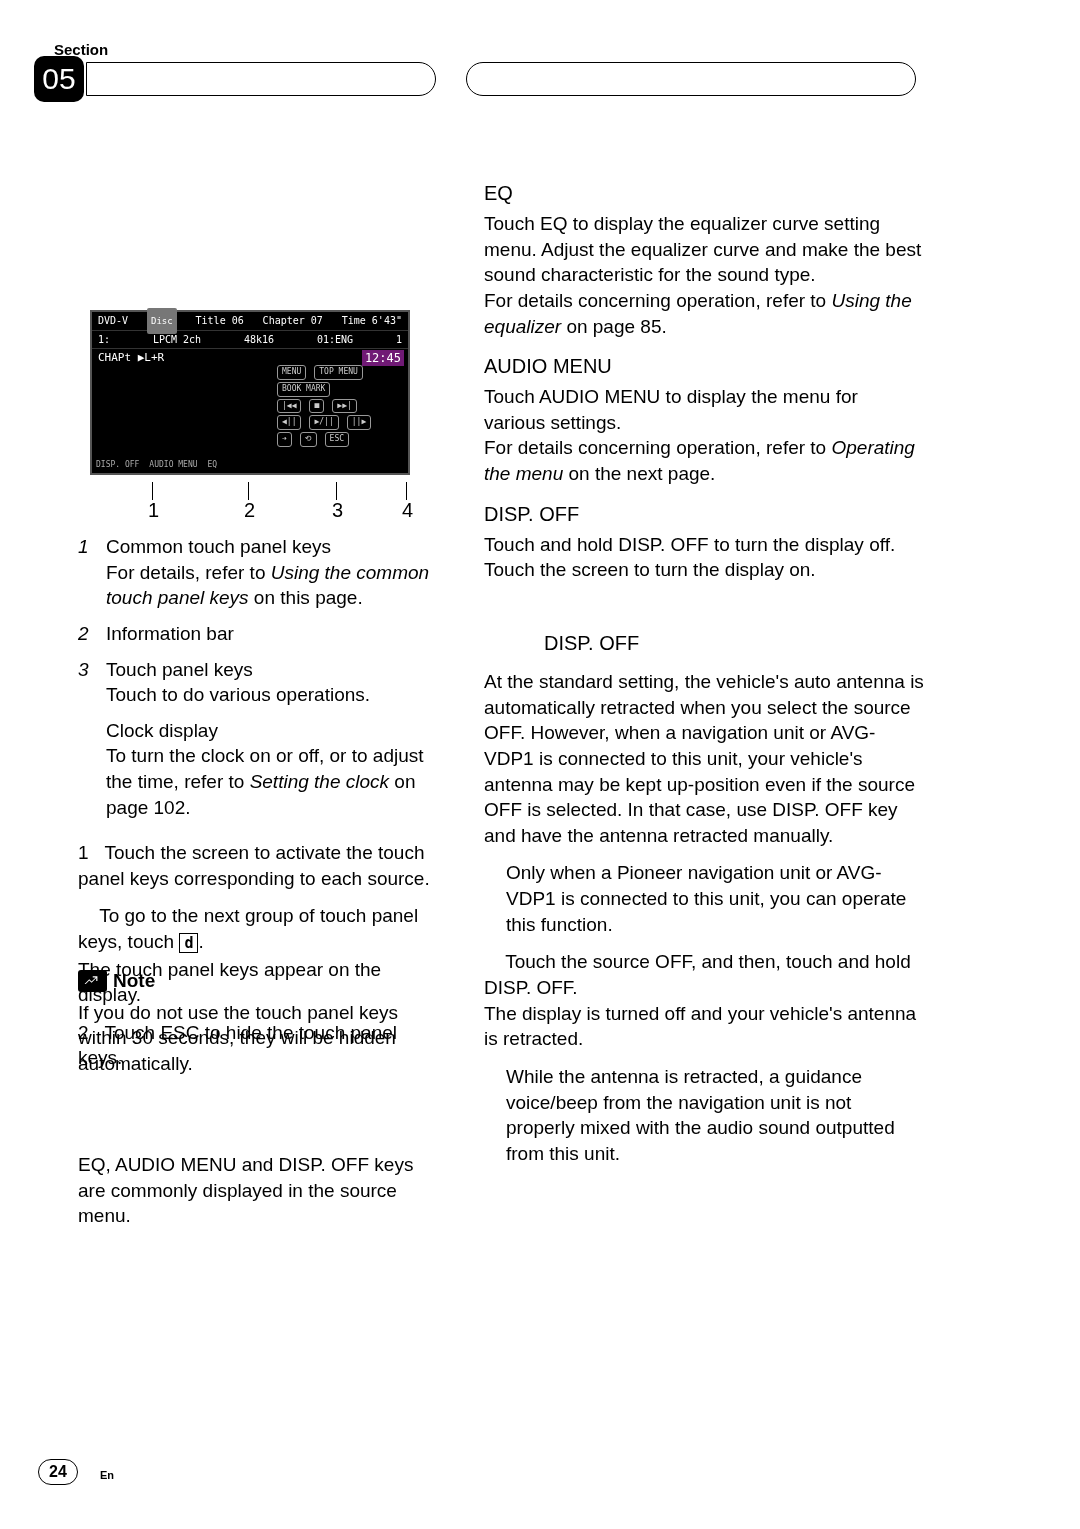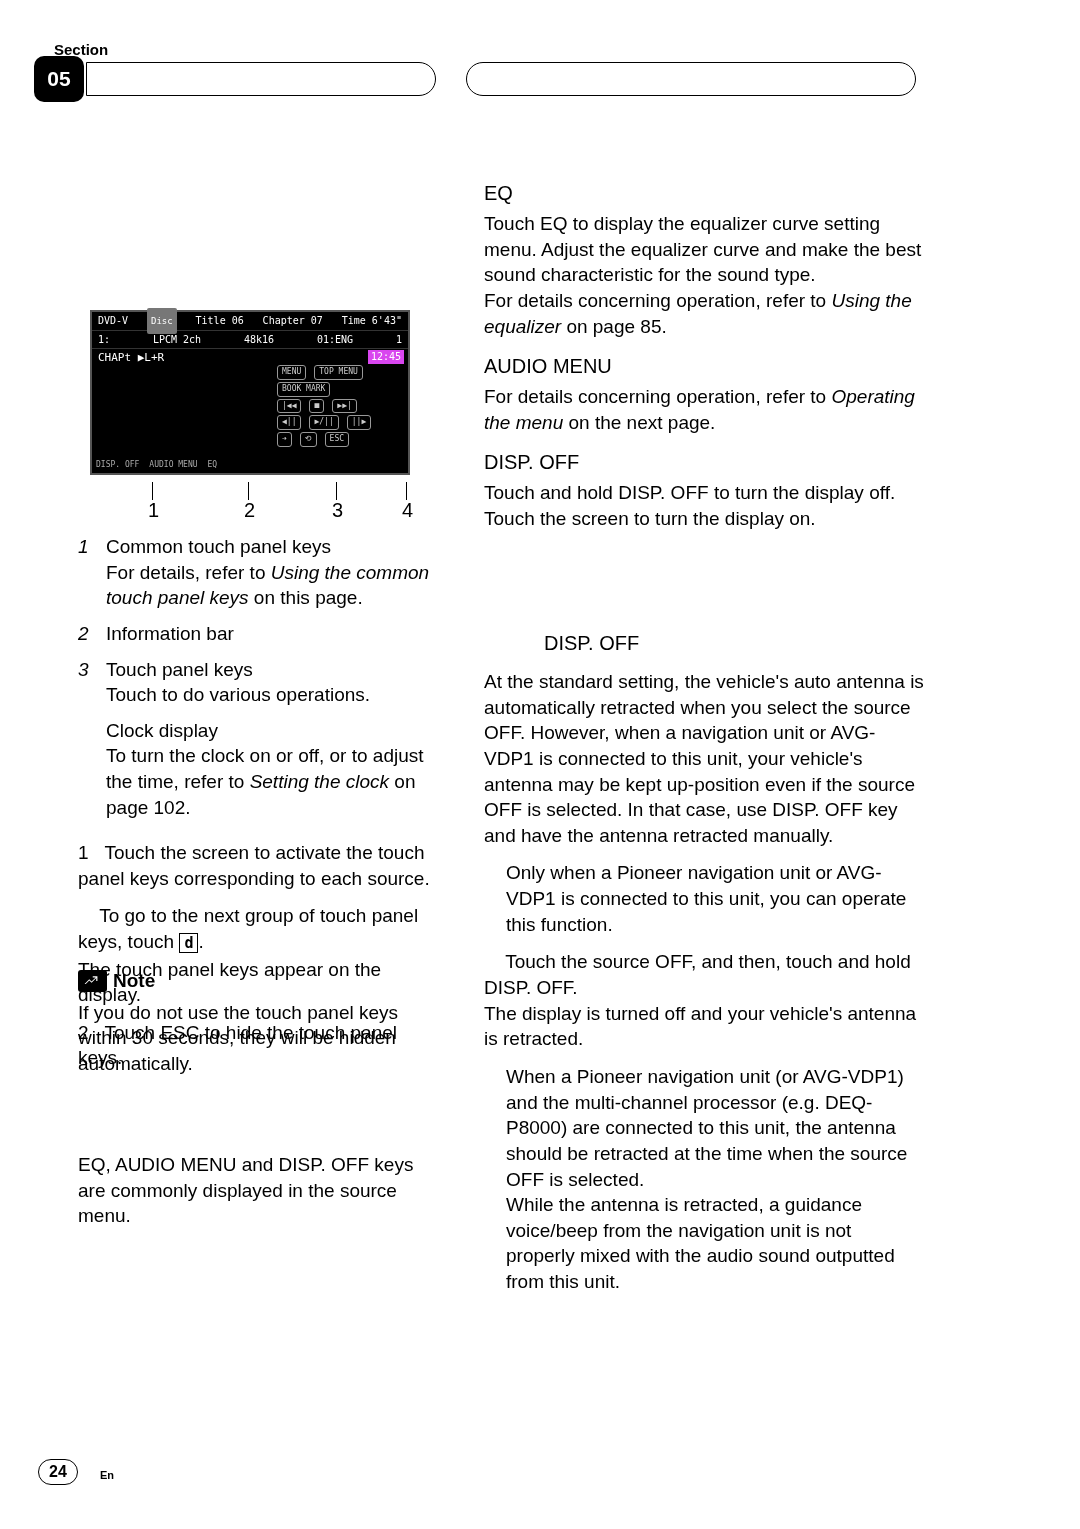--- a/index.html
+++ b/index.html
@@ -22,22 +22,22 @@
   }
   .section-tab {
     position: absolute;
     top: 56px;
     left: 34px;
     width: 50px;
     height: 46px;
     background: #000;
     color: #fff;
     border-radius: 10px;
-    font-weight: bold;
-    font-size: 21px;
+    font-weight: normal;
+    font-size: 30px;
     display: flex;
     align-items: center;
     justify-content: center;
   }
   .header-pill {
     position: absolute;
     top: 62px;
     border: 1.5px solid #000;
     border-radius: 22px;
     height: 34px;
@@ -112,21 +112,21 @@
     <span><span>Time</span> <span>6'43"</span></span>
   </div>
   <div class="sc-row">
     <span>1:</span>
     <span>LPCM 2ch</span>
     <span>48k16</span>
     <span>01:ENG</span>
     <span>1</span>
   </div>
   <div style="padding:2px 6px; font-size:11px;">CHAPt ▶L+R</div>
-  <div style="position:absolute; right:4px; top:38px; font-size:10px; background:#d946ef; padding:0 3px;">12:45</div>
+  <div style="position:absolute; right:4px; top:38px; font-size:12px; background:#701a75; padding:0 3px;">12:45</div>
   <div class="sc-btns">
     <span class="sc-btn">MENU</span>
     <span class="sc-btn">TOP MENU</span>
     <span class="sc-btn">BOOK MARK</span><br>
     <span class="sc-btn">|◀◀</span>
     <span class="sc-btn">■</span>
     <span class="sc-btn">▶▶|</span><br>
     <span class="sc-btn">◀||</span>
     <span class="sc-btn">▶/||</span>
     <span class="sc-btn">||▶</span><br>
@@ -208,30 +208,30 @@
 <div class="left-col" style="top:1152px;">
   <div>EQ, AUDIO MENU and DISP. OFF keys are commonly displayed in the source menu.</div>
 </div>
 
 <div class="right-col" style="top:180px;">
   <div class="heading">EQ</div>
   <div>Touch EQ to display the equalizer curve setting menu. Adjust the equalizer curve and make the best sound characteristic for the sound type.</div>
   <div class="para"><span>For details concerning operation, refer to </span><span class="italic">Using the equalizer</span><span> on page 85.</span></div>
 
   <div class="heading" style="margin-top:14px;">AUDIO MENU</div>
+  <div>Touch AUDIO MENU to display the menu for various settings.</div>
   <div class="para"><span>For details concerning operation, refer to </span><span class="italic">Operating the menu</span><span> on the next page.</span></div>
 
   <div class="heading" style="margin-top:14px;">DISP. OFF</div>
   <div class="para">Touch and hold DISP. OFF to turn the display off. Touch the screen to turn the display on.</div>
 </div>
 
 <div class="right-col" style="top:630px;">
   <div style="padding-left:60px; font-size:20px;" class="para">DISP. OFF</div>
   <div class="para">At the standard setting, the vehicle's auto antenna is automatically retracted when you select the source OFF. However, when a navigation unit or AVG-VDP1 is connected to this unit, your vehicle's antenna may be kept up-position even if the source OFF is selected. In that case, use DISP. OFF key and have the antenna retracted manually.</div>
   <div class="para bullet-para">Only when a Pioneer navigation unit or AVG-VDP1 is connected to this unit, you can operate this function.</div>
   <div>&nbsp;&nbsp;&nbsp;&nbsp;<span>Touch the source OFF, and then, touch and hold DISP. OFF.</span></div>
   <div class="para">The display is turned off and your vehicle's antenna is retracted.</div>
-  <div class="bullet-para">When a Pioneer navigation unit (or AVG-VDP1) and the multi-channel processor (e.g. DEQ-P8000) are connected to this unit, the antenna should be retracted at the time when the source OFF is selected.</div>
   <div class="bullet-para">While the antenna is retracted, a guidance voice/beep from the navigation unit is not properly mixed with the audio sound outputted from this unit.</div>
 </div>
 
 <div class="page-badge">24</div>
 <div class="page-lang">En</div>
 
 </body></html>

